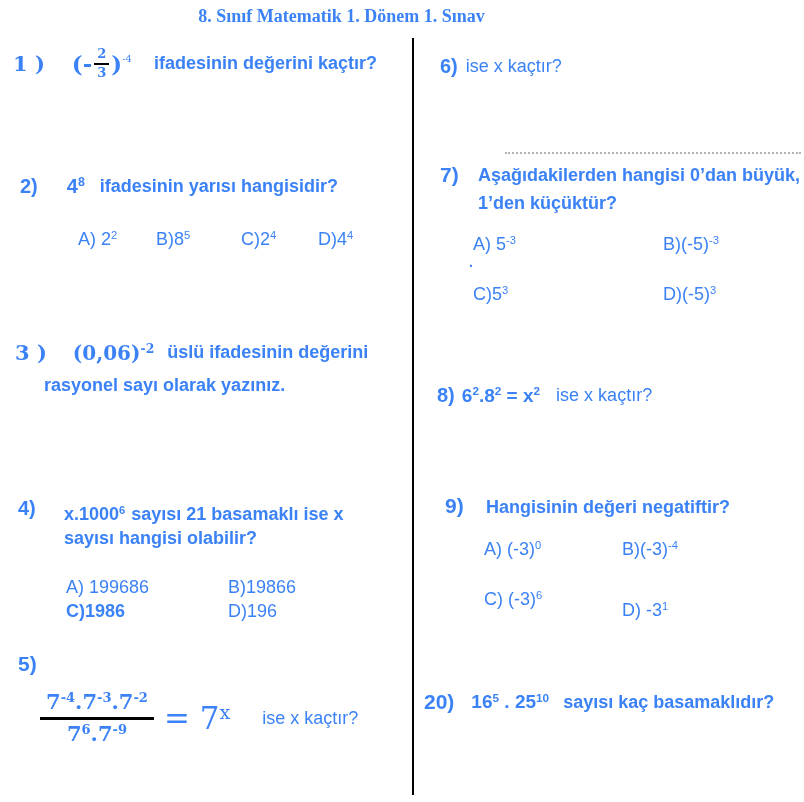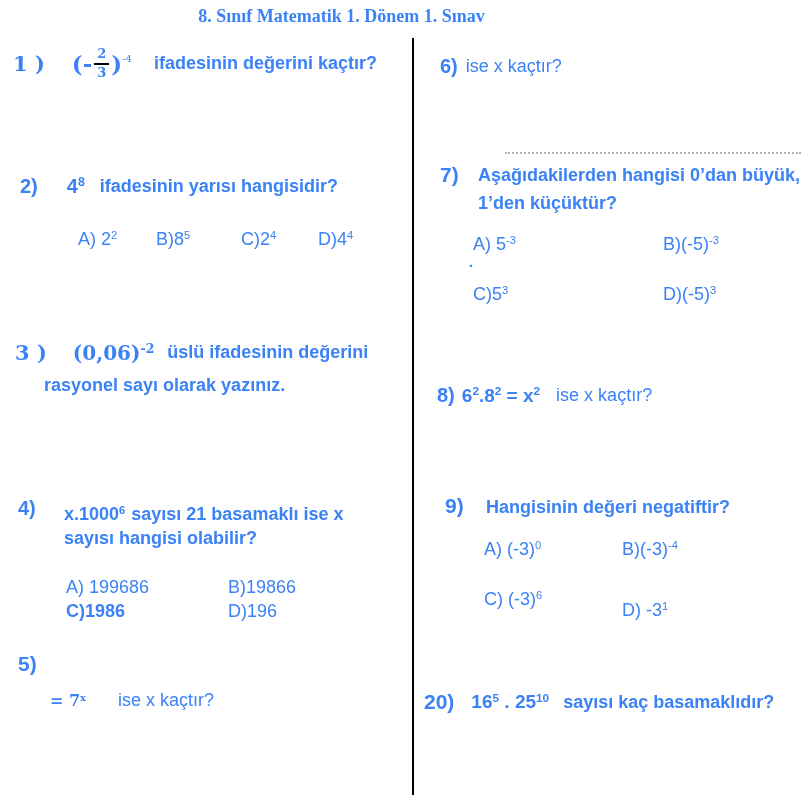--- a/index.html
+++ b/index.html
@@ -22,21 +22,21 @@
   .s{font-size:62%;position:relative;top:-0.55em;font-weight:inherit;}
   .frac{display:inline-flex;flex-direction:column;align-items:center;
         font-family:"DejaVu Serif",serif;font-weight:700;font-size:13px;line-height:1.15;
         vertical-align:middle;margin:0 2px;}
   .frac .fn{border-bottom:2px solid #000;padding:0 3px 1px;}
   .frac .fd{padding-top:1px;}
   .bigfrac{display:inline-flex;flex-direction:column;align-items:center;
            font-family:"DejaVu Serif",serif;font-weight:700;font-size:21px;line-height:1.15;}
   .bigfrac .fn{border-bottom:3px solid #000;padding:0 6px 3px;}
   .bigfrac .fd{padding-top:2px;}
-  .eqserif{font-family:"DejaVu Serif",serif;font-weight:700;font-size:16px;}
+  .eqserif{font-family:"DejaVu Serif",serif;font-weight:400;font-size:31px;}
   .dotted{position:absolute;border-top:2px dotted #b3b3b3;height:0;}
   .straydot{position:absolute;font-size:14px;font-weight:700;}
 </style>
 </head>
 <body>
 
 <div class="page">
 
   <div class="title">8. Sınıf Matematik 1. Dönem 1. Sınav</div>
   <div class="divider"></div>
@@ -76,20 +76,24 @@
     <span class="qtext" style="margin-left:6px;">sayısı 21 basamaklı ise x</span>
   </div>
   <span class="abs qtext" style="left:64px;top:528px;">sayısı hangisi olabilir?</span>
   <span class="abs opt" style="left:66px;top:577px;">A) 199686</span>
   <span class="abs opt" style="left:228px;top:577px;">B)19866</span>
   <span class="abs opt" style="left:66px;top:601px;font-weight:bold;">C)1986</span>
   <span class="abs opt" style="left:228px;top:601px;">D)196</span>
 
   <span class="abs qnum big" style="left:18px;top:652px;">5)</span>
   <div class="q" style="left:40px;top:690px;">
+    <span class="bigfrac">
+      <span class="fn"><span>7</span><span class="s">-4</span><span>.7</span><span class="s">-3</span><span>.7</span><span class="s">-2</span></span>
+      <span class="fd"><span>7</span><span class="s">6</span><span>.7</span><span class="s">-9</span></span>
+    </span>
     <span class="eqserif" style="margin-left:10px;"><span>= 7</span><span class="s">x</span></span>
     <span class="plain" style="margin-left:32px;">ise x kaçtır?</span>
   </div>
 
   <div class="q" style="left:440px;top:55px;">
     <span class="qnum">6)</span>
     <span class="plain" style="margin-left:8px;">ise x kaçtır?</span>
   </div>
 
   <div class="dotted" style="left:505px;top:152px;width:296px;"></div>

